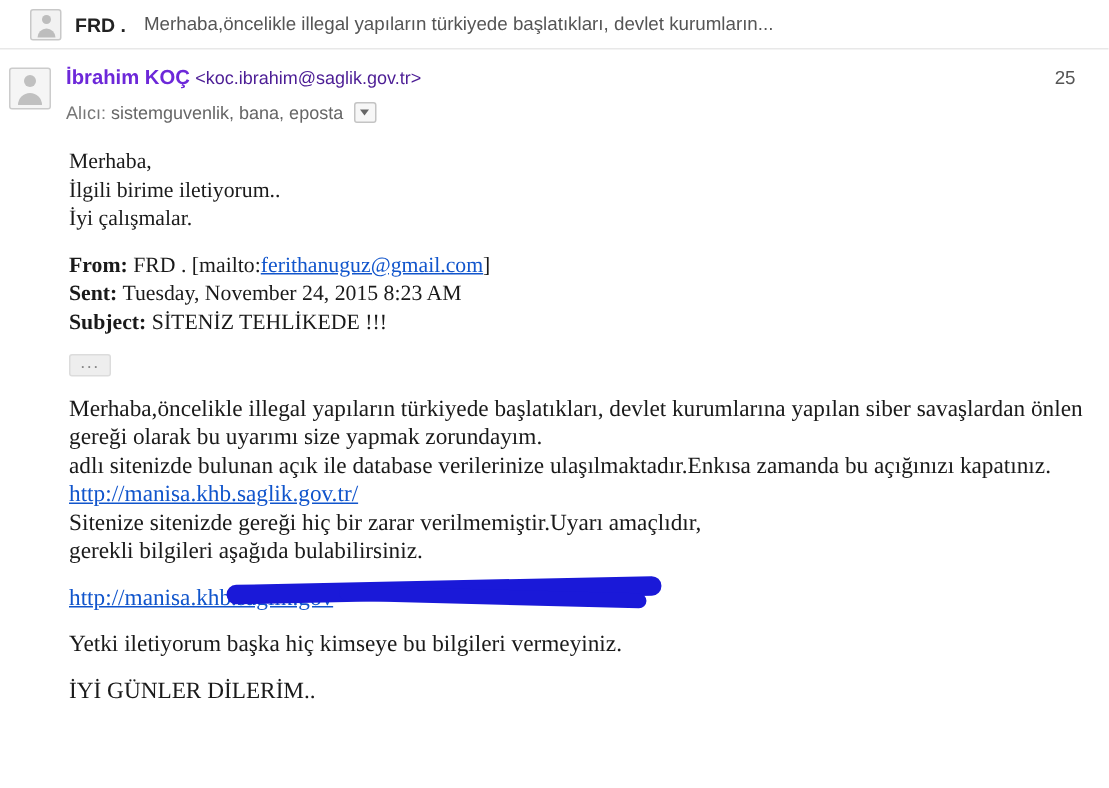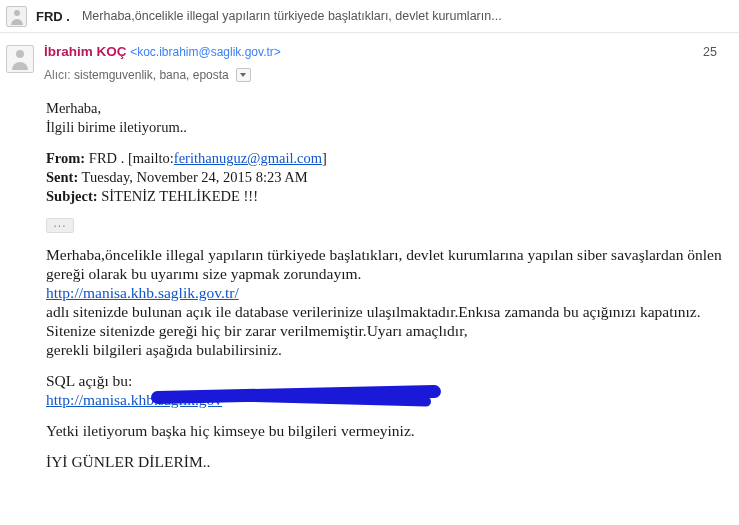--- a/index.html
+++ b/index.html
@@ -20,21 +20,21 @@
     height: 525px;
     background: #ffffff;
     box-sizing: border-box;
   }
 
   
   .thread-header {
     display: flex;
     align-items: center;
     height: 32px;
-    padding: 0 8px 0 6px;
+    padding: 0 8px 0 20px;
     border-bottom: 1px solid #e8e8e8;
     background: #ffffff;
   }
   .avatar-sq {
     width: 19px;
     height: 19px;
     border: 1px solid #c8c8c8;
     background: #f2f2f2;
     border-radius: 2px;
     position: relative;
@@ -123,25 +123,25 @@
     flex: 1 1 auto;
     min-width: 0;
   }
   .line-from {
     font-size: 13px;
     line-height: 17px;
     white-space: nowrap;
   }
   .sender-name {
     font-weight: bold;
-    color: #be185d;
+    color: #6d28d9;
     font-size: 13.5px;
   }
   .sender-email {
-    color: #3b82f6;
+    color: #4c1d95;
     font-size: 12px;
   }
   .line-to {
     margin-top: 6px;
     font-size: 12px;
     line-height: 16px;
     color: #777777;
     white-space: nowrap;
   }
   .to-label { color: #777777; }
@@ -262,20 +262,21 @@
           <span class="to-values">sistemguvenlik, bana, eposta</span>
           <span class="caret-box"></span>
         </div>
       </div>
     </div>
 
     <div class="body">
 
       <div class="para">Merhaba,</div>
       <div class="para">İlgili birime iletiyorum..</div>
+      <div class="para">İyi çalışmalar.</div>
 
       <div class="gap-12"></div>
 
       <div class="hdr-block">
         <span class="hdr-key">From:</span>
         <span>FRD . [mailto:</span><a class="link" href="#">ferithanuguz@gmail.com</a><span>]</span>
       </div>
 
       <div class="hdr-block">
         <span class="hdr-key">Sent:</span>
@@ -292,31 +293,30 @@
 
       <div>
         <span class="dots-btn">...</span>
       </div>
 
       <div class="gap-12"></div>
 
       <div class="para big">Merhaba,öncelikle illegal yapıların türkiyede başlatıkları, devlet kurumlarına yapılan siber savaşlardan önlen</div>
       <div class="para big">gereği olarak bu uyarımı size yapmak zorundayım.</div>
 
+      <div class="para big">adlı sitenizde bulunan açık ile database verilerinize ulaşılmaktadır.Enkısa zamanda bu açığınızı kapatınız.</div>
+
       <div class="para big">
         <a class="link" href="#">http://manisa.khb.saglik.gov.tr/</a>
       </div>
-
-      <div class="para big">adlı sitenizde bulunan açık ile database verilerinize ulaşılmaktadır.Enkısa zamanda bu açığınızı kapatınız.</div>
       <div class="para big">Sitenize sitenizde gereği hiç bir zarar verilmemiştir.Uyarı amaçlıdır,</div>
       <div class="para big">gerekli bilgileri aşağıda bulabilirsiniz.</div>
 
       <div class="gap-12"></div>
 
-      <div class="para big">SQL açığı bu:</div>
 
       <div class="redact-wrap big">
         <a class="link" href="#">http://manisa.khb.saglik.gov</a>
         <span class="redact-mark"></span>
         <span class="redact-mark m2"></span>
       </div>
 
       <div class="gap-12"></div>
 
       <div class="para big">Yetki iletiyorum başka hiç kimseye bu bilgileri vermeyiniz.</div>

